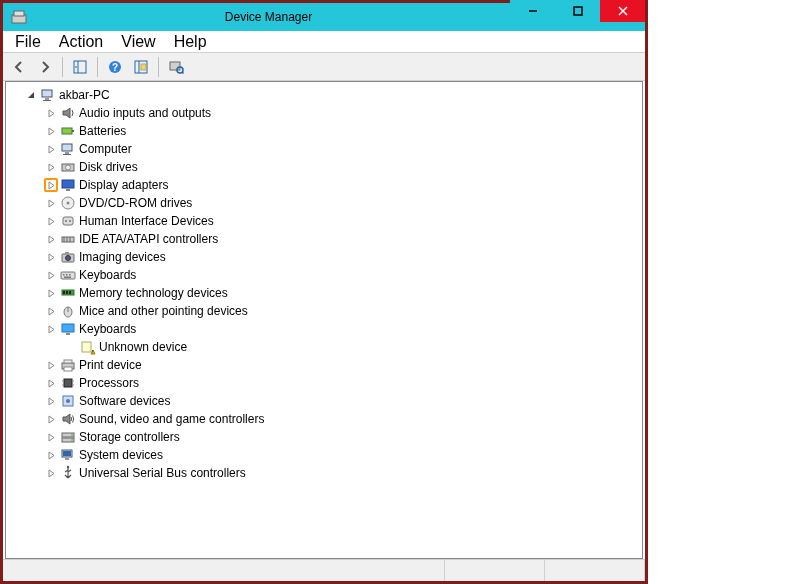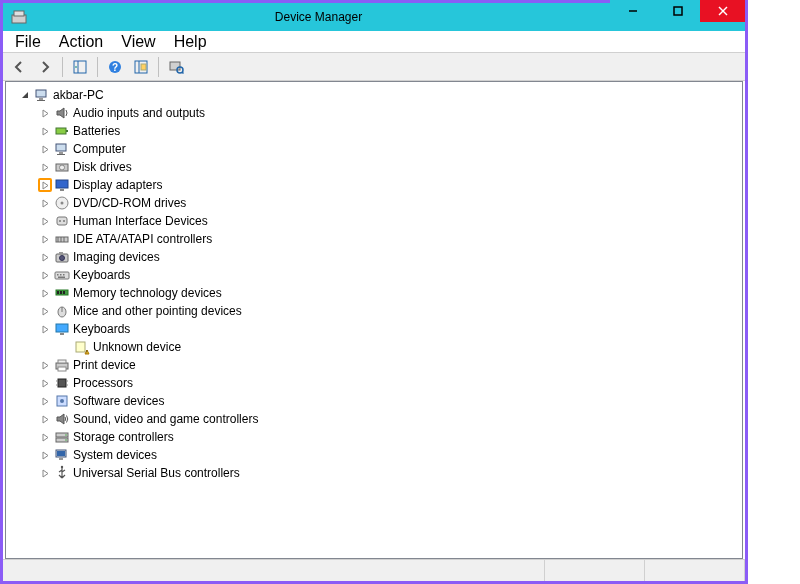--- a/index.html
+++ b/index.html
@@ -1,31 +1,31 @@
 <!DOCTYPE html>
 <html><head>
 <meta charset="utf-8">
 <style>
 * { box-sizing: border-box; margin: 0; padding: 0; }
 body { font-family: "Segoe UI", Tahoma, sans-serif; font-size: 12px; background: #fff; width: 800px; height: 584px; overflow: hidden; }
-.window { width: 748px; height: 584px; border: 3px solid #8b5cf6; display: flex; flex-direction: column; background: #fff; }
+.window { width: 648px; height: 584px; border: 3px solid #7f1d1d; display: flex; flex-direction: column; background: #fff; }
 .titlebar { height: 28px; background: #26c6da; display: flex; align-items: center; position: relative; }
 .title-text { flex: 1; text-align: center; color: #000; font-size: 12px; }
 .title-icon { width: 16px; height: 16px; margin-left: 8px; display: inline-flex; align-items: center; justify-content: center; }
 .win-controls { display: flex; height: 100%; }
 .win-btn { width: 45px; height: 22px; display: flex; align-items: center; justify-content: center; cursor: pointer; margin-top:-3px;}
 .win-btn.close { background: #e81123; color: #fff; }
 .win-btn.min, .win-btn.max { background: #26c6da; color: #000; }
 .win-btn svg { width: 10px; height: 10px; }
 .menubar { height: 22px; background: #fff; border-bottom: 1px solid #d0d0d0; display: flex; align-items: center; padding: 0 4px; gap: 2px; }
 .menu-item { padding: 2px 8px; cursor: pointer; font-size: 16px; }
 .toolbar { height: 28px; background: #f0f0f0; border-bottom: 1px solid #d0d0d0; display: flex; align-items: center; padding: 0 4px; gap: 2px; }
 .tool-btn { width: 24px; height: 24px; display: flex; align-items: center; justify-content: center; cursor: pointer; border: 1px solid transparent; }
 .tool-sep { width: 1px; height: 20px; background: #c0c0c0; margin: 0 3px; }
-.content { flex: 1; overflow: auto; background: #fff; padding: 4px 2px; border:1px solid #828790; margin:0 2px;}
+.content { flex: 1; overflow: auto; background: #fff; padding: 4px 8px; border:1px solid #828790; margin:0 2px;}
 .tree { list-style: none; padding-left: 8px; }
 .tree-node { display: flex; align-items: center; height: 18px; padding: 0 2px; cursor: pointer; white-space: nowrap; }
 .expander { width: 14px; height: 14px; display: inline-flex; align-items: center; justify-content: center; color: #666; font-size: 9px; cursor: pointer; margin-right: 1px;}
 .expander.open { color: #000; }
 .expander.highlighted { border: 2px solid #ff9800; border-radius: 2px; background:#fff;}
 .node-icon { width: 16px; height: 16px; display: inline-flex; align-items: center; justify-content: center; margin: 0 3px 0 1px; }
 .node-label { font-size: 12px; }
 .tree-children { padding-left: 20px; list-style: none; }
 .statusbar { height: 22px; background: #f0f0f0; border-top: 1px solid #d0d0d0; display: flex; }
 .status-cell { border-right: 1px solid #d0d0d0; flex:1;}

